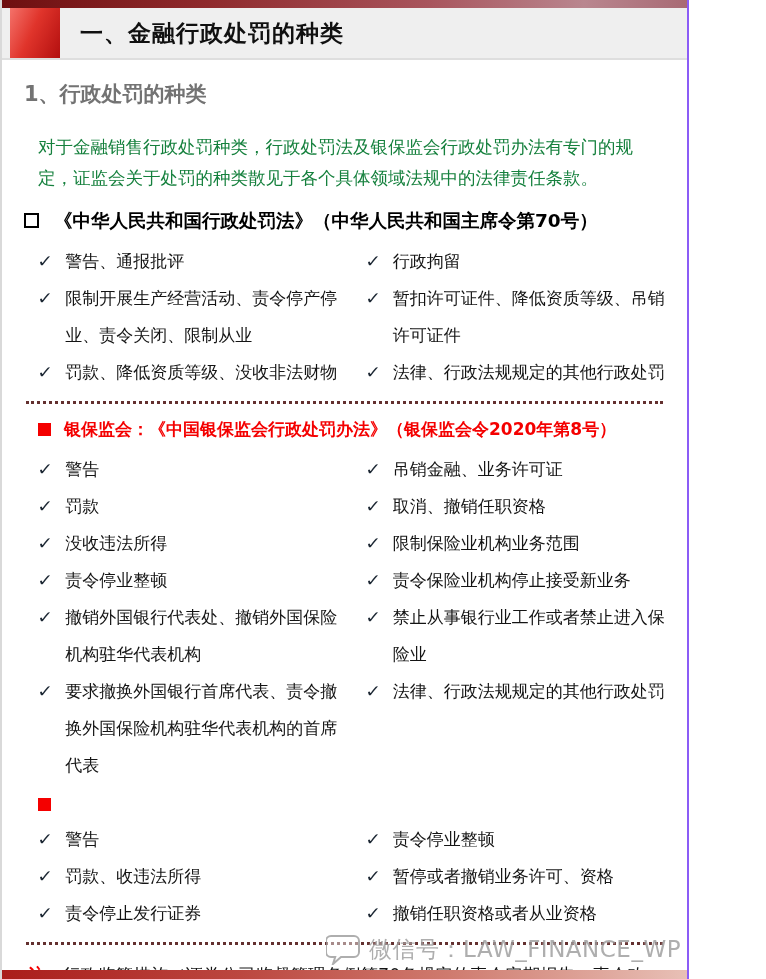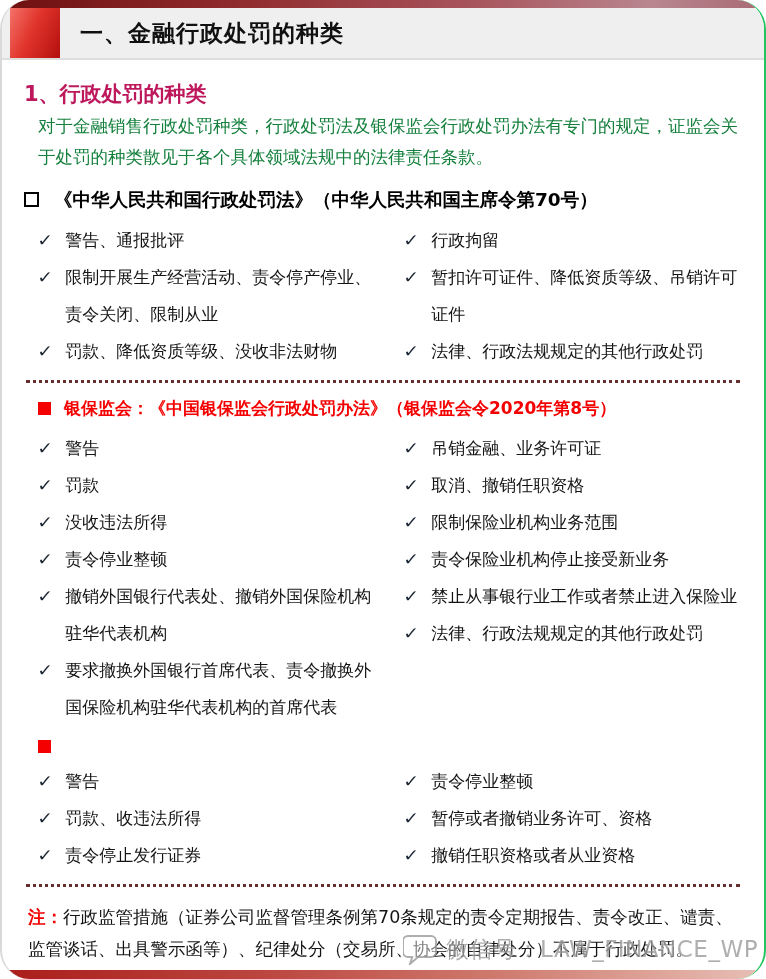--- a/index.html
+++ b/index.html
@@ -1,25 +1,24 @@
 <!DOCTYPE html>
 <html lang="zh"><head>
 <meta charset="utf-8">
 <style>
   html,body{margin:0;padding:0;background:#fff;}
   .page{
     position:relative;
-    width:766px;height:979px;
+    width:689px;height:979px;
     box-sizing:border-box;
     background:#ffffff;
     border-left:2px solid #d9d9d9;
-    border-right:2px solid #22c55e;
+    border-right:2px solid #8b5cf6;
     overflow:hidden;
     font-family:"DejaVu Sans","Liberation Sans",sans-serif;
-    border-radius:29px;
   }
   .top-strip{
     height:8px;width:100%;
     background:linear-gradient(90deg,#6e0f10 0%,#8f2a2c 30%,#a8545c 62%,#b9868f 85%,#a86a74 100%);
   }
   .title-bar{
     height:50px;background:#efefef;
     border-bottom:2px solid #dedede;
     display:flex;align-items:center;
   }
@@ -27,22 +26,22 @@
     width:50px;height:50px;margin-left:8px;
     background:linear-gradient(115deg,#f4726a 0%,#e0342b 45%,#b30f0f 100%);
   }
   .page-title{
     margin:0 0 0 20px;
     font-size:23px;font-weight:bold;color:#101010;
     letter-spacing:1px;
   }
   .content{padding:12px 20px 0 20px;}
   .sub-heading{
-    margin:8px 0 3px 2px;
-    font-size:21px;font-weight:bold;color:#be185d;
+    margin:8px 0 24px 2px;
+    font-size:21px;font-weight:bold;color:#737373;
   }
   .intro{
     margin:0 0 14px 16px;
     font-size:17.5px;line-height:31px;color:#15803d;
     max-width:712px;
   }
   .law-header{
     display:flex;align-items:center;
     font-weight:bold;color:#000;
     font-size:18.5px;

